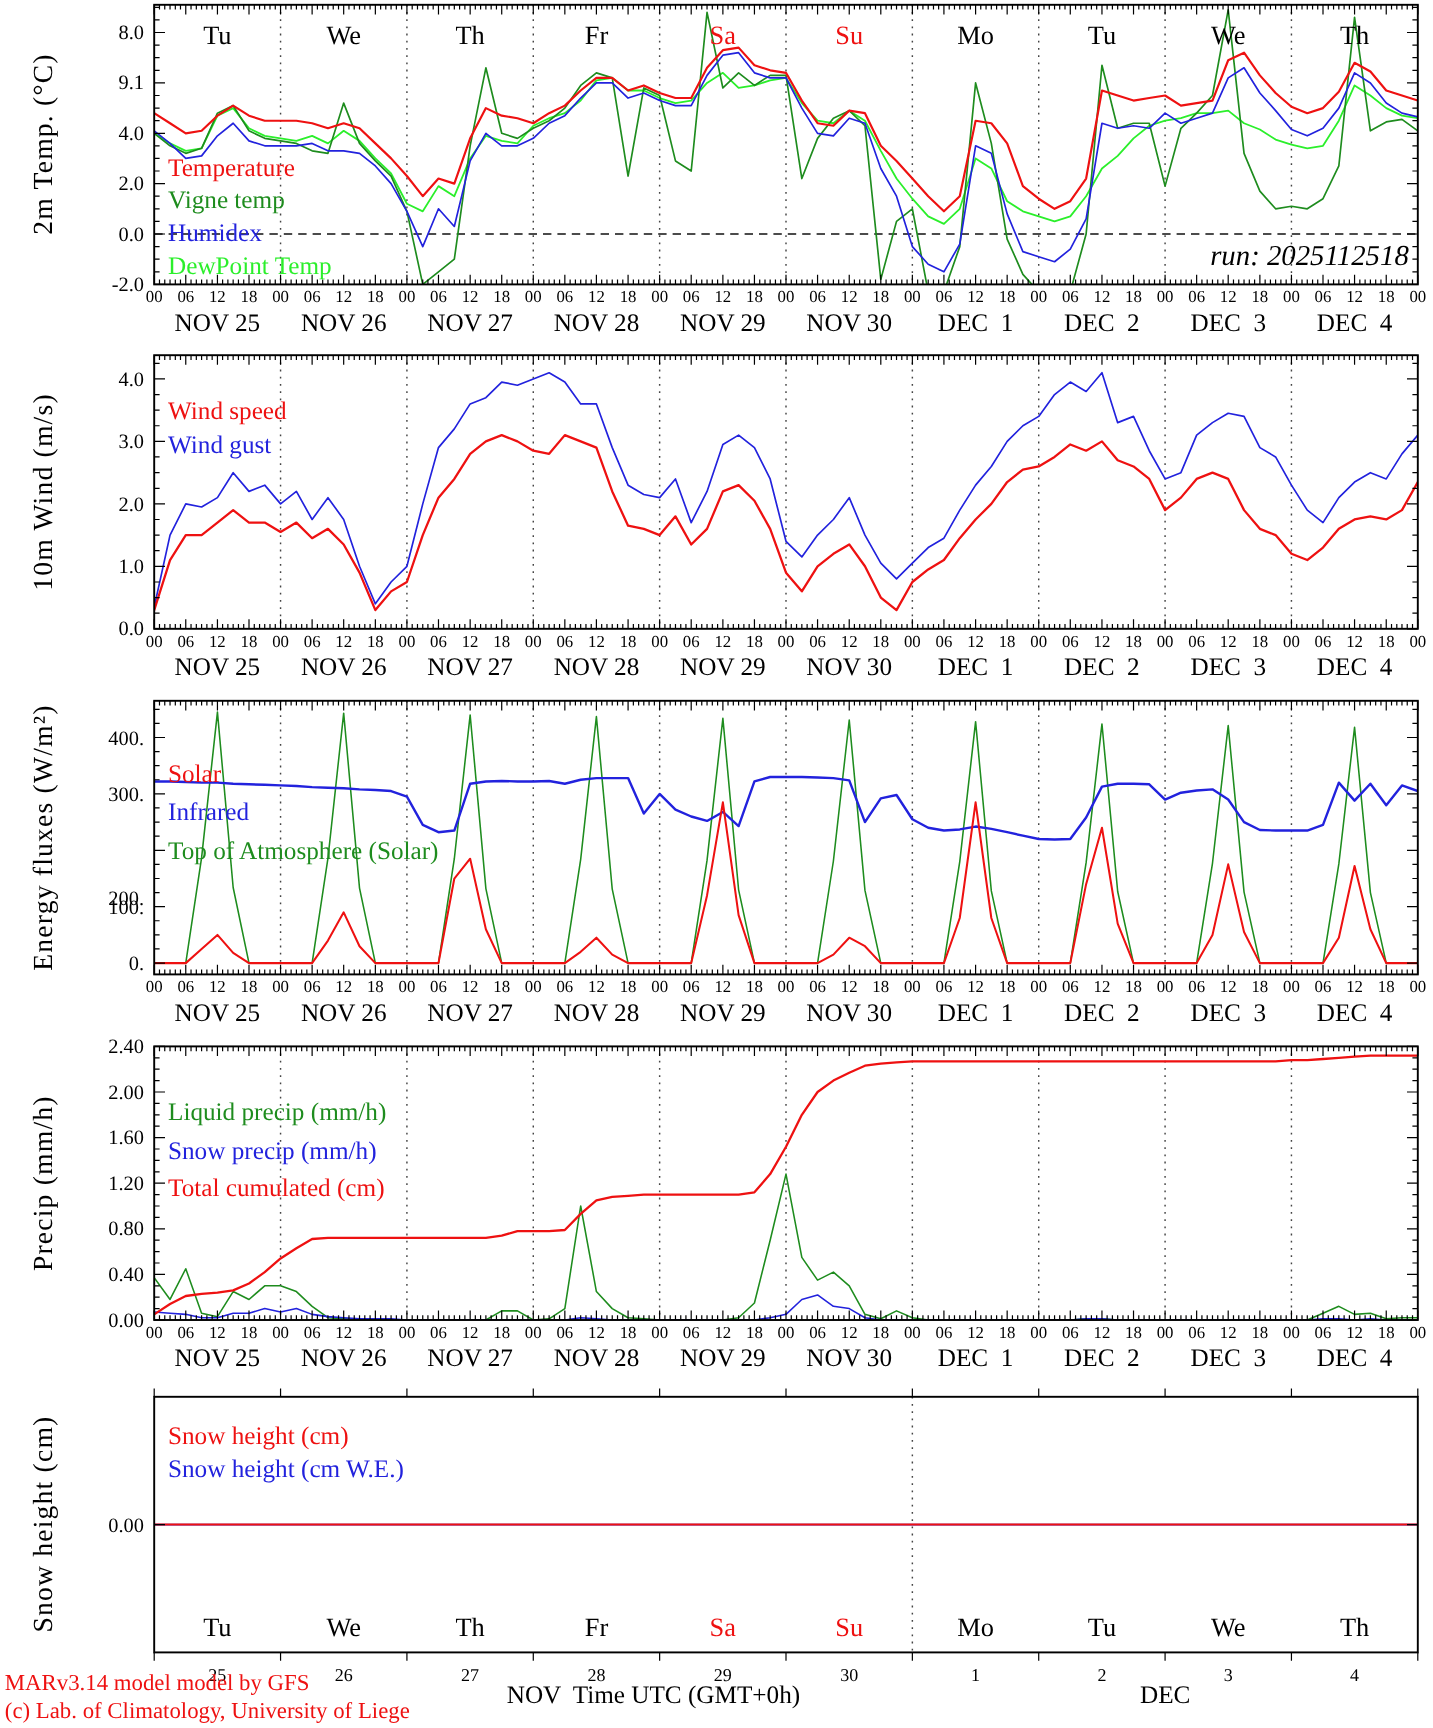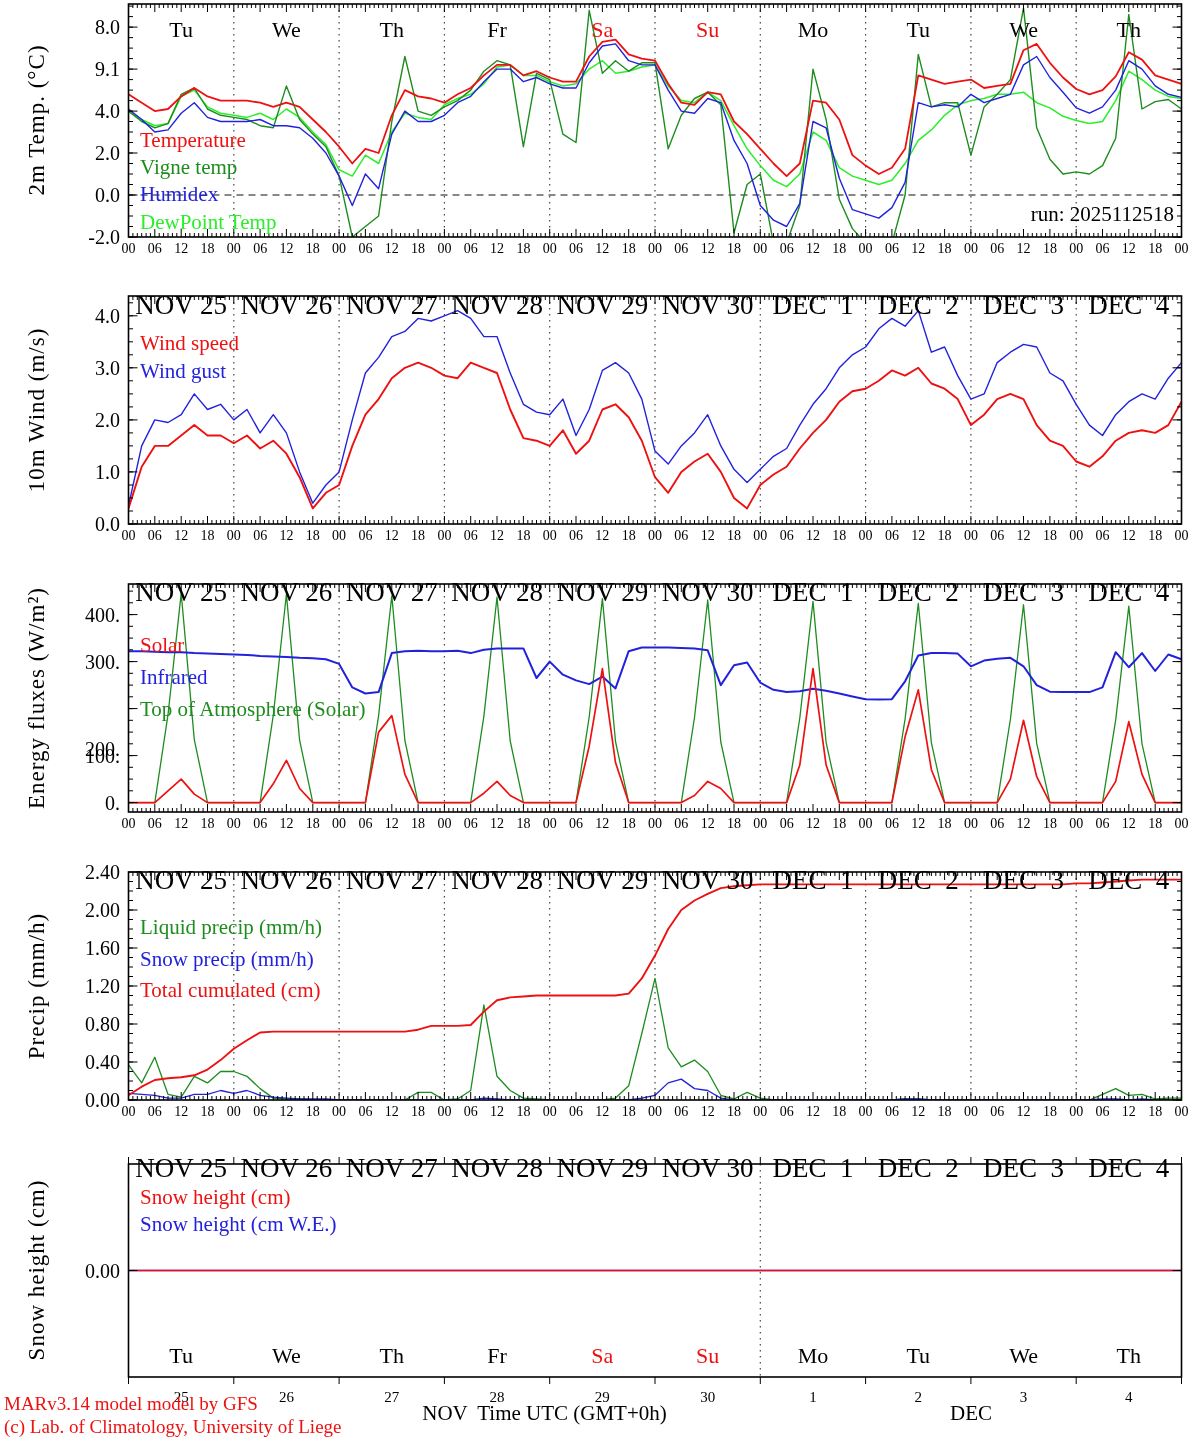--- a/index.html
+++ b/index.html
@@ -6,27 +6,27 @@
   #fig{position:relative;width:1194px;height:1440px;background:#ffffff;overflow:hidden;
        font-family:"Liberation Serif","DejaVu Serif",serif;}
   #plot-svg{position:absolute;left:0;top:0;}
   .lbl{position:absolute;white-space:pre;color:#000;line-height:1;
        font-family:"Liberation Serif","DejaVu Serif",serif;}
   .cc{transform:translate(-50%,-50%);}          
   .rc{transform:translate(-100%,-50%);}         
   .lc{transform:translate(0,-50%);}             
   .rot{transform:translate(-50%,-50%) rotate(-90deg);}
   .ylab{font-size:23px;letter-spacing:1px;}
-  .ytick{font-size:20px;}
+  .ytick{font-size:17px;}
   .hourlab{font-size:14px;}
-  .datelab{font-size:27px;margin-top:36px;}
+  .datelab{font-size:21px;}
   .daylab{font-size:22px;}
   .daynum{font-size:15px;}
   .legend{font-size:21px;}
-  .runlab{font-size:21px;}
+  .runlab{font-size:24px;font-style:italic;}
   .footer-red{font-size:19px;}
   .footer-black{font-size:21px;}
   .station{font-size:28px;}
 </style>
 </head>
 <body>
 
 <div id="fig">
   <svg id="plot-svg" width="1194" height="1440">
       <clipPath id="clip0">

